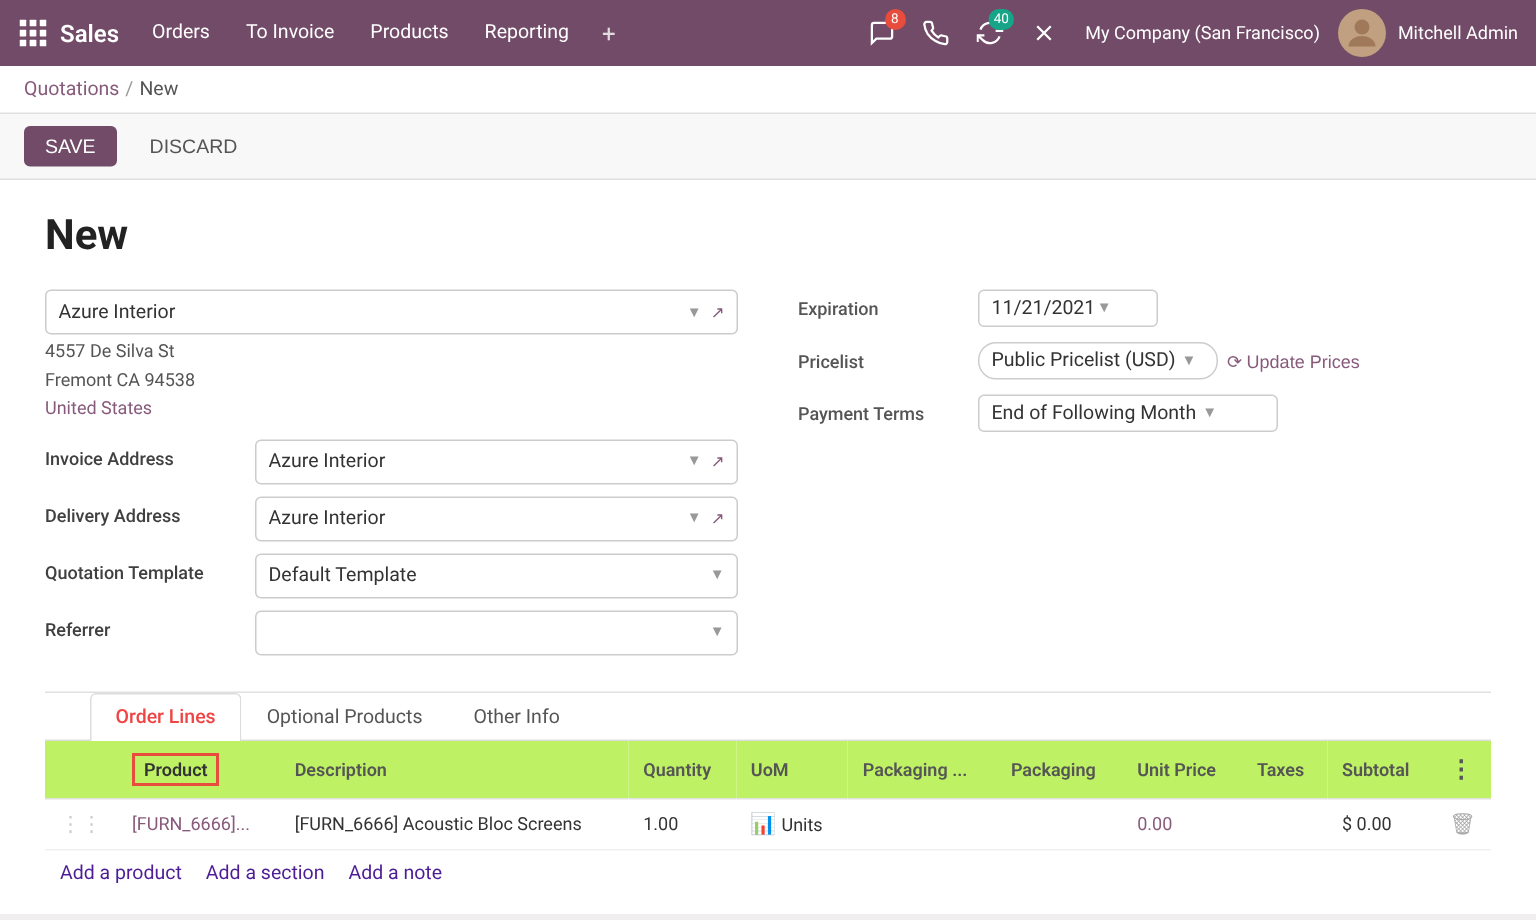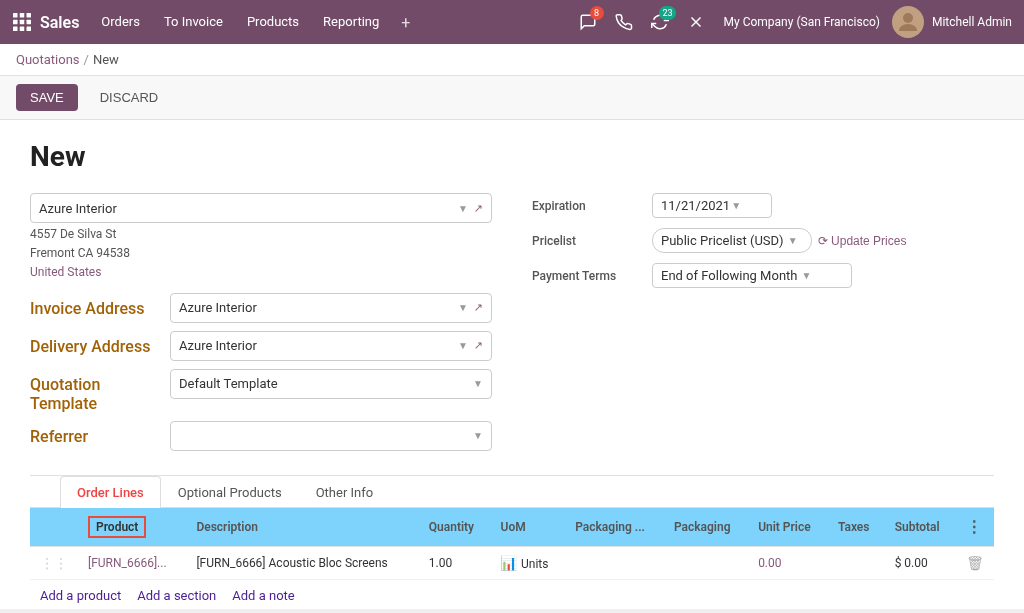--- a/index.html
+++ b/index.html
@@ -107,22 +107,22 @@
 
     .field-row {
       display: flex;
       align-items: flex-start;
       margin-bottom: 8px;
     }
 
     .field-label {
       width: 140px;
       min-width: 140px;
-      font-size: 16px;
-      color: #a16207;
+      font-size: 12px;
+      color: #404040;
       padding-top: 6px;
       font-weight: 500;
     }
 
     .field-label.highlighted {
       border: 2px solid #e74c3c;
       padding: 2px 6px;
       color: #333;
       font-weight: 600;
       font-size: 13px;
@@ -244,21 +244,21 @@
     }
 
     
     .order-table {
       width: 100%;
       border-collapse: collapse;
       font-size: 12px;
       margin-top: 0;
     }
     .order-table th {
-      background: #7dd3fc;
+      background: #bef264;
       padding: 8px 10px;
       text-align: left;
       border-bottom: 1px solid #e0e0e0;
       font-weight: 600;
       color: #555;
       font-size: 12px;
     }
     .order-table td {
       padding: 8px 10px;
       border-bottom: 1px solid #f0f0f0;
@@ -332,21 +332,21 @@
     <svg width="18" height="18" viewBox="0 0 24 24" fill="none" stroke="white" stroke-width="2">
       <path d="M22 16.92v3a2 2 0 0 1-2.18 2 19.79 19.79 0 0 1-8.63-3.07A19.5 19.5 0 0 1 4.69 13 19.79 19.79 0 0 1 1.61 4.37 2 2 0 0 1 3.6 2.18h3a2 2 0 0 1 2 1.72 12.84 12.84 0 0 0 .7 2.81 2 2 0 0 1-.45 2.11L8.09 9.91a16 16 0 0 0 6 6l1.27-1.27a2 2 0 0 1 2.11-.45 12.84 12.84 0 0 0 2.81.7A2 2 0 0 1 22 16.92z"></path>
     </svg>
   </div>
   <div class="icon-btn">
     <svg width="18" height="18" viewBox="0 0 24 24" fill="none" stroke="white" stroke-width="2">
       <polyline points="23 4 23 10 17 10"></polyline>
       <polyline points="1 20 1 14 7 14"></polyline>
       <path d="M3.51 9a9 9 0 0 1 14.85-3.36L23 10M1 14l4.64 4.36A9 9 0 0 0 20.49 15"></path>
     </svg>
-    <span class="badge teal">23</span>
+    <span class="badge teal">40</span>
   </div>
   <div class="icon-btn">
     <svg width="18" height="18" viewBox="0 0 24 24" fill="none" stroke="white" stroke-width="2">
       <line x1="18" y1="6" x2="6" y2="18"></line>
       <line x1="6" y1="6" x2="18" y2="18"></line>
     </svg>
   </div>
   <span class="company-name">My Company (San Francisco)</span>
   <div class="user-avatar">
     <svg width="24" height="24" viewBox="0 0 24 24" fill="#a0785a">

